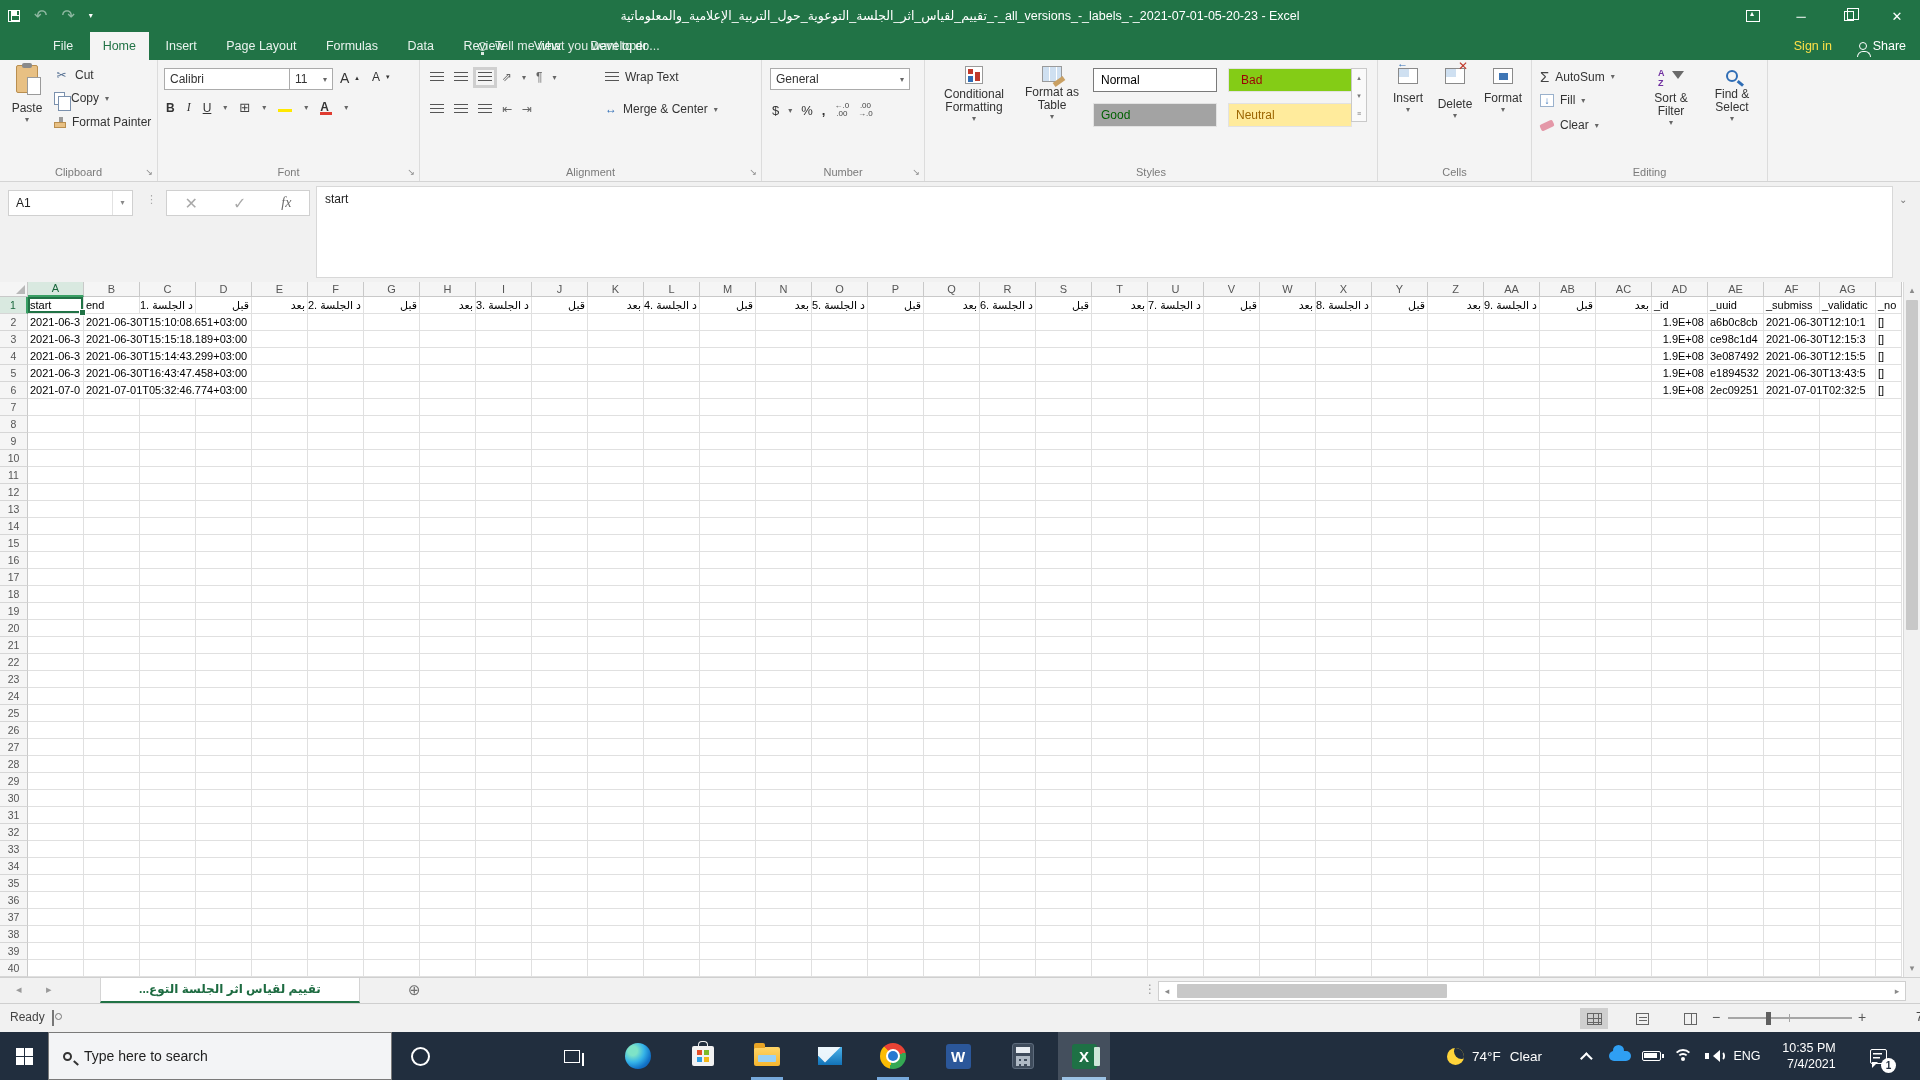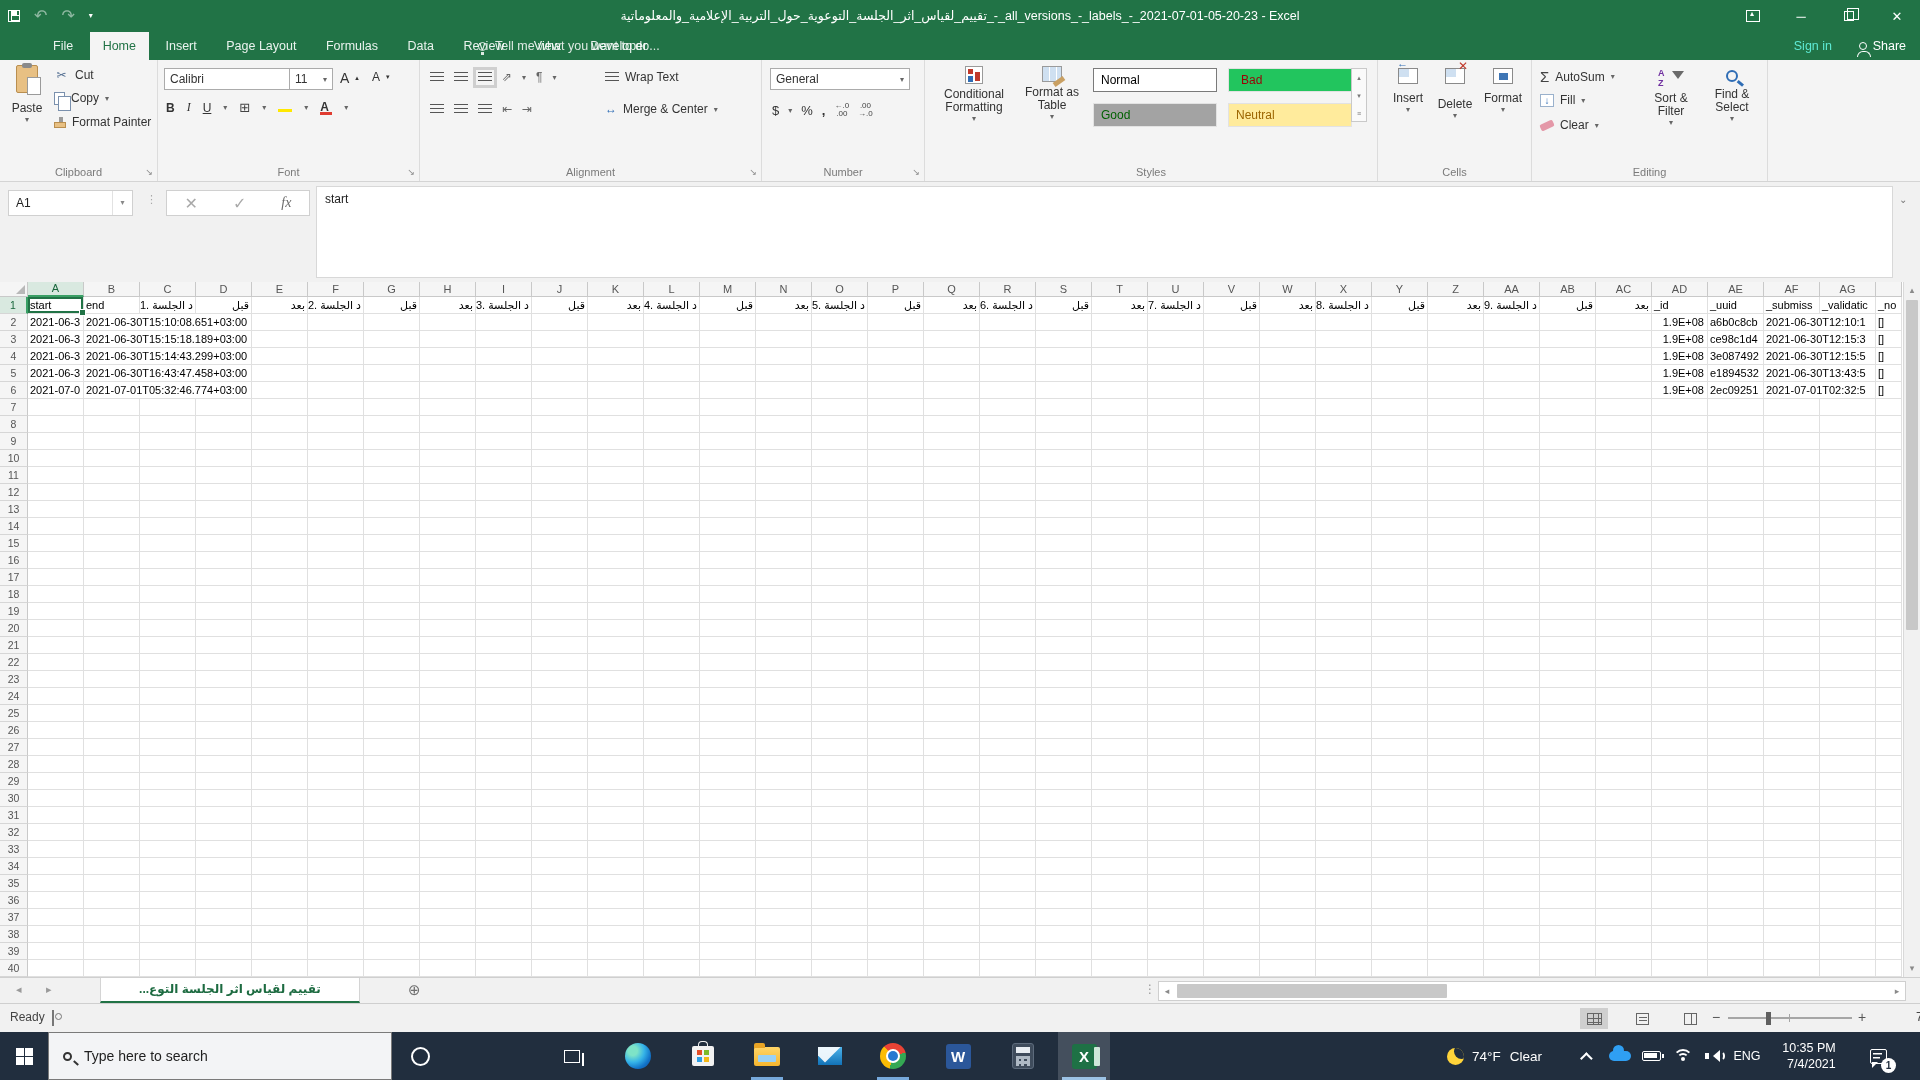--- a/index.html
+++ b/index.html
@@ -21,21 +21,21 @@
   .restore-icon{width:10px;height:10px;border:1px solid #fff;position:relative;}
   .restore-icon:after{content:'';position:absolute;left:2px;top:-4px;width:10px;height:10px;border:1px solid #fff;}
 
   
   #tabrow{left:0;top:32px;width:1920px;height:28px;background:#217346;color:#fff;font-size:12.5px;padding-left:40px;}
   .rtab{height:28px;line-height:28px;padding:0 13px;display:inline-block;color:#eaf3ee;}
   .rtab.active{background:#f4f4f4;color:#217346;}
   #tellme{left:478px;top:0;height:28px;line-height:28px;color:rgba(255,255,255,.85);display:flex;align-items:center;gap:8px;}
   .bulb{width:9px;height:9px;border:1.5px solid rgba(255,255,255,.85);border-radius:50%;position:relative;}
   .bulb:after{content:'';position:absolute;left:2px;top:9px;width:3px;height:3px;background:rgba(255,255,255,.85);}
-  #signin{right:88px;top:0;height:28px;line-height:28px;color:#5eead4;}
+  #signin{right:88px;top:0;height:28px;line-height:28px;color:#fde047;}
   #sharebox{right:14px;top:0;height:28px;line-height:28px;color:#fff;display:flex;align-items:center;gap:6px;}
   .person{width:8px;height:8px;border:1.5px solid #fff;border-radius:50%;position:relative;}
   .person:after{content:'';position:absolute;left:-3px;top:8px;width:12px;height:5px;border:1.5px solid #fff;border-bottom:none;border-radius:6px 6px 0 0;}
 
   
   #ribbon{left:0;top:60px;width:1920px;height:122px;background:#f4f4f4;border-bottom:1px solid #d4d4d4;font-size:12px;color:#333;}
   .rgroup{position:absolute;top:0;height:121px;border-right:1px solid #dcdcdc;}
   .rlabel{position:absolute;bottom:3px;left:0;right:0;text-align:center;font-size:11px;color:#7a7a7a;}
   .rlaunch{position:absolute;bottom:4px;right:4px;font-size:9px;color:#8a8a8a;}
   .rrow{position:absolute;display:flex;align-items:center;gap:6px;}
@@ -352,21 +352,21 @@
         <span class="two" style="margin-top:4px;width:82px">Conditional Formatting</span>
         <span class="ddown">▾</span>
       </div>
       <div class="bigbtn" style="left:94px;top:6px;width:66px">
         <span class="ftic"></span>
         <span class="two" style="margin-top:4px;width:66px">Format as Table</span>
         <span class="ddown">▾</span>
       </div>
       <div class="abs" style="left:168px;top:8px;width:254px;display:grid;grid-template-columns:124px 124px;gap:11px">
           <div class="chip chip-sel" style="background: rgb(255, 255, 255); color: rgb(0, 0, 0);">Normal</div>
-          <div class="chip" style="background: #22c55e; color: rgb(156, 0, 6); padding-left: 12px;">Bad</div>
+          <div class="chip" style="background: #84cc16; color: rgb(156, 0, 6); padding-left: 12px;">Bad</div>
           <div class="chip" style="background: #a3a3a3; color: rgb(0, 97, 0);">Good</div>
           <div class="chip" style="background: rgb(255, 235, 156); color: rgb(156, 101, 0);">Neutral</div>
         </div>
       <div class="abs" style="left:426px;top:8px;width:16px;border:1px solid #c9c9c9;background:#fafafa;height:54px;text-align:center;font-size:7px;color:#777;line-height:18px">▴<br>▾<br>≡</div>
       <div class="rlabel">Styles</div>
     </div>
 
     <div class="rgroup" style="left:1378px;width:154px">
       <div class="bigbtn" style="left:8px;top:8px;width:44px">
           <span class="cellic ins"></span>

